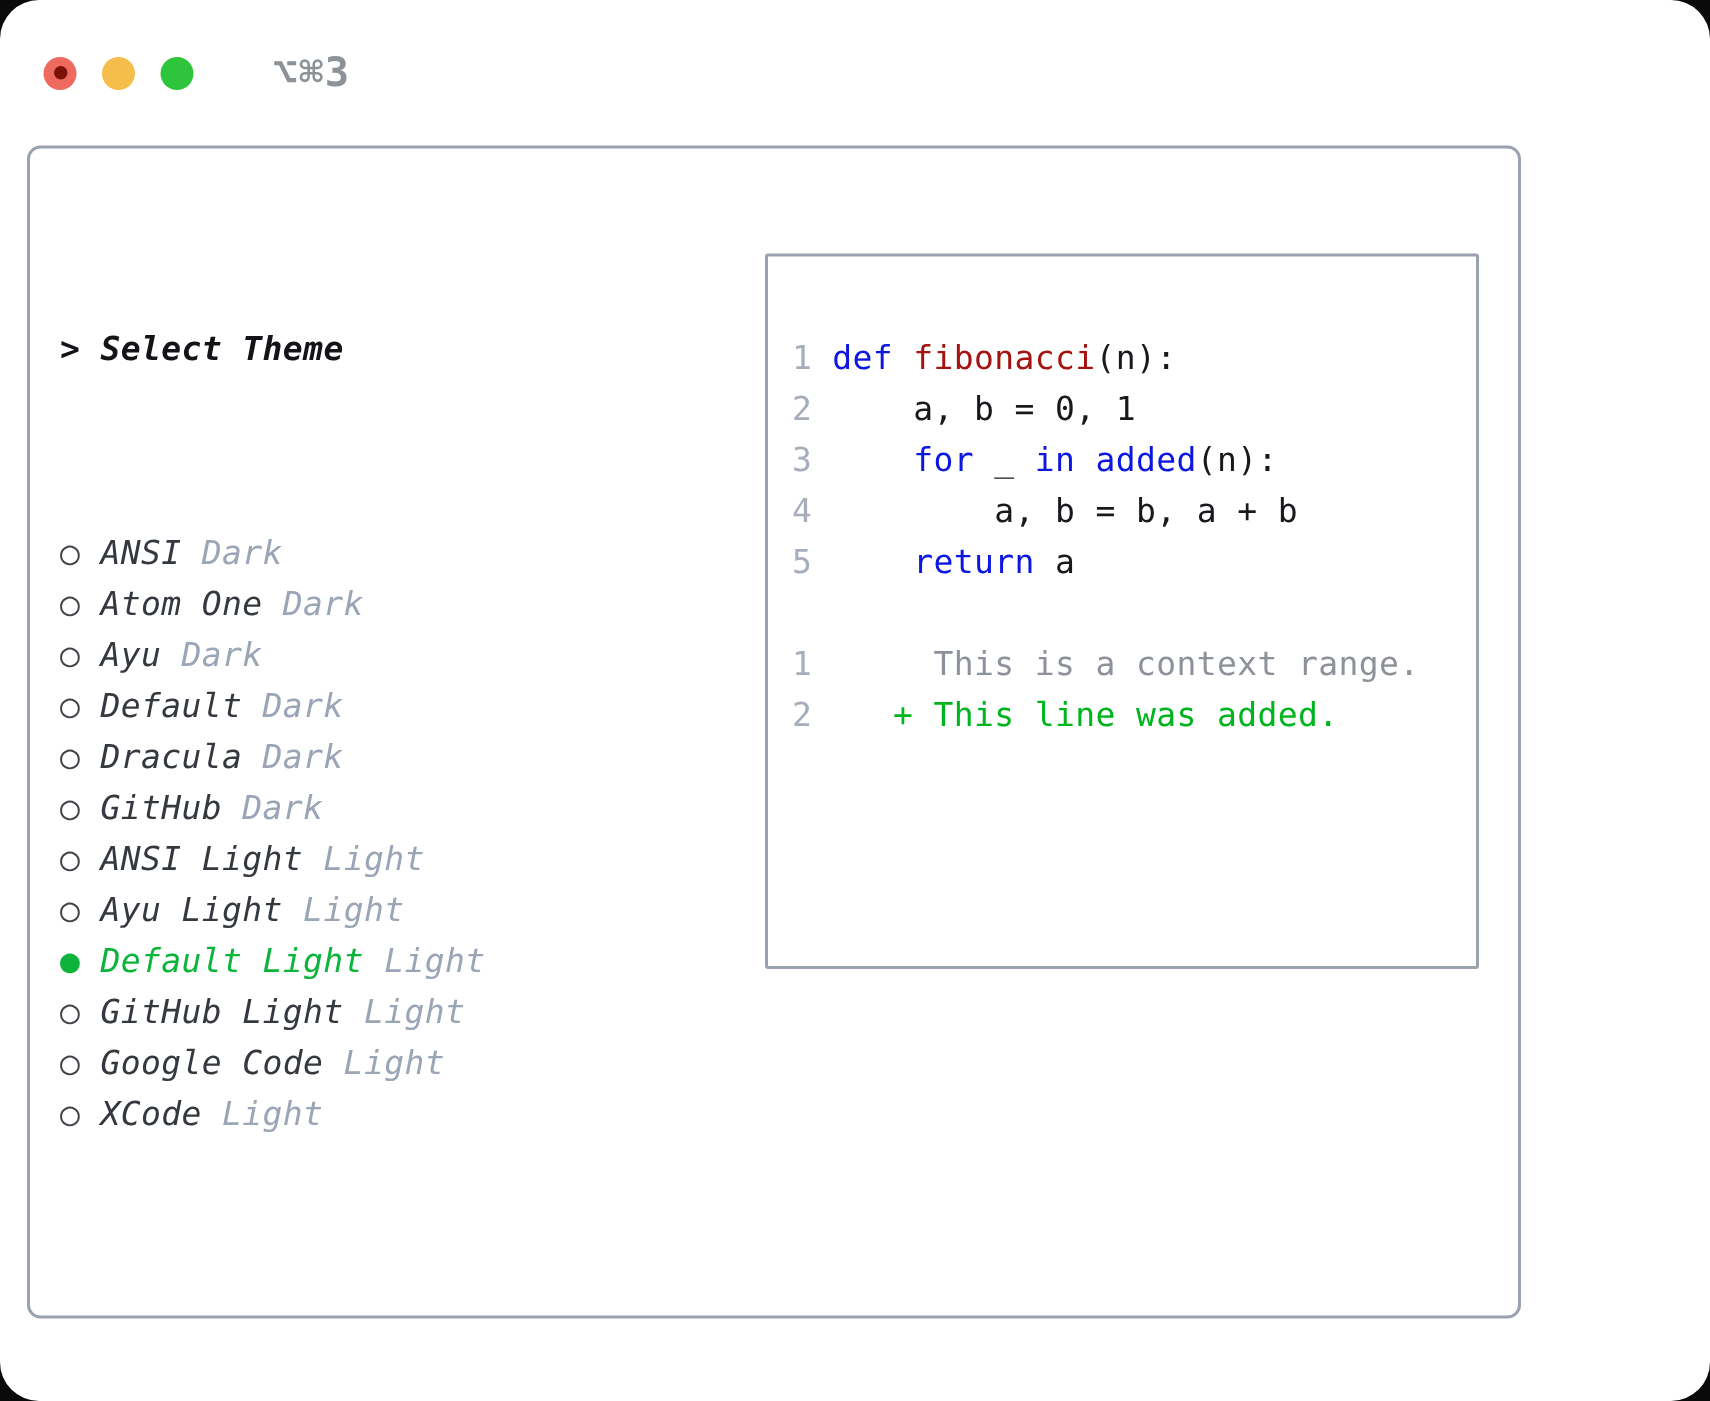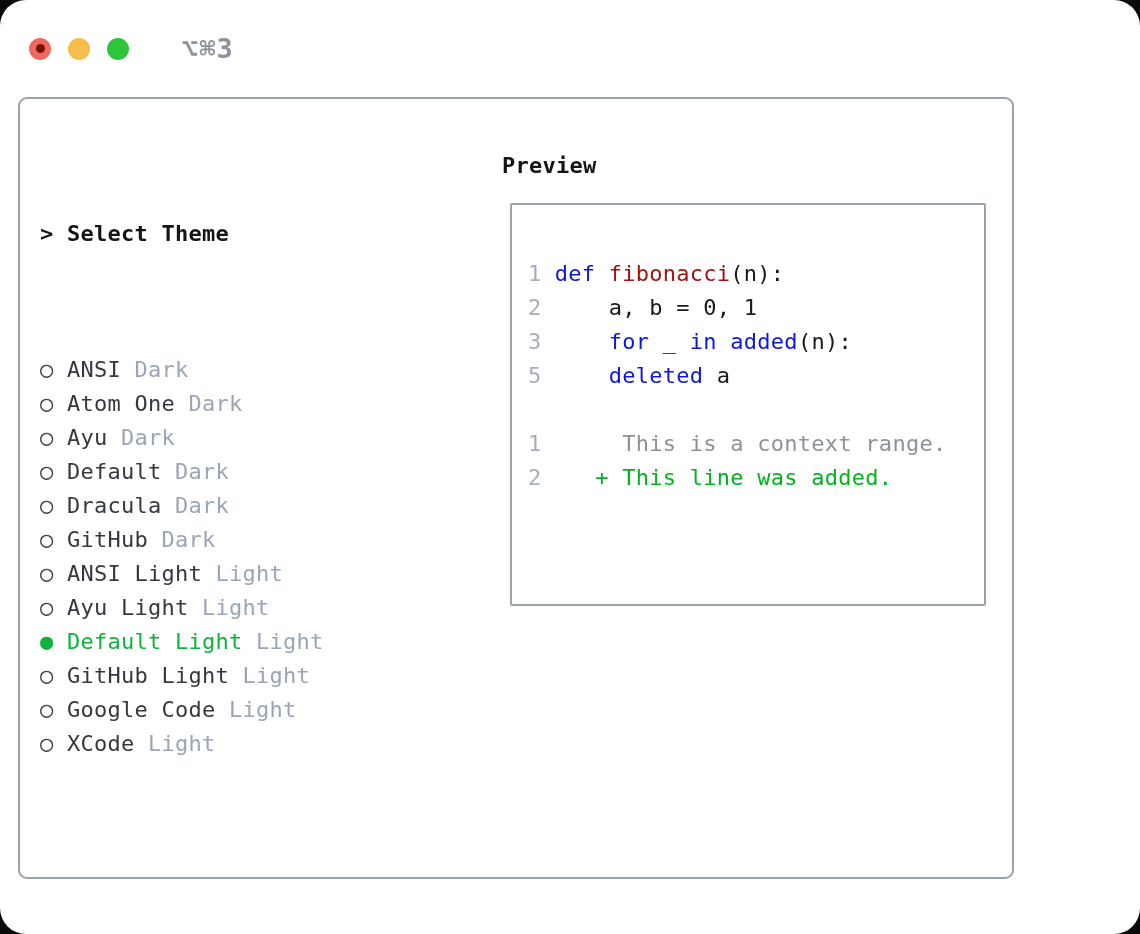--- a/index.html
+++ b/index.html
@@ -23,34 +23,34 @@
 
   
   .panel {
     position:absolute; left:18px; top:97px; width:996px; height:782px;
     border:2px solid var(--border); border-radius:9px; background:#fff;
   }
   .content { display:flex; padding:50px 0 0 20px; }
 
   
   .left-col { width:462px; font-size:22px; line-height:34px; letter-spacing:0.26px; white-space:pre; }
-  .row { white-space:pre; }
+  .row { white-space:pre;font-style:italic; }
   .heading { font-weight:bold; color:var(--heading); }
   .marker { color:var(--ring); }
   .marker.sel { color:var(--sel_green); }
   .item-name { color:var(--item);margin-top:48px; }
   .item-name.sel { color:var(--sel_green); }
   .item-tag { color:var(--tag); }
   .apply-block { margin-top:35px; }
 
   
   .right-col { flex:1; font-size:22px; line-height:34px; letter-spacing:0.26px; }
   .preview-heading { font-weight:bold; color:var(--heading); white-space:pre; }
   .preview-box {
-    margin-top:20px; margin-left:8px; width:476px; height:403px;
+    margin-top:20px; margin-left:8px; width:476px; height:477px;
     border:2px solid var(--border); border-radius:2px; background:#fff;
     padding:52px 0 0 16px; overflow:hidden;
   }
   .code-line { white-space:pre; height:34px; }
   .lnum { display:inline-block; width:1ch; text-align:right; color:var(--lnum); }
   .seg-kw { color:var(--kw); }
   .seg-fn { color:var(--fn); }
   .seg-plain { color:var(--plain); }
   .seg-ctx { color:var(--ctx); }
   .seg-del { color:var(--del); }
@@ -80,26 +80,26 @@
 
         <div class="apply-block">
           
           
         </div>
 
         
       </div>
 
       <div class="right-col">
-        <div class="preview-heading">Preview</div>
         <div class="preview-box" id="preview-box">
             <div class="code-line"><span class="lnum">1</span> <span class="seg-kw">def</span><span class="seg-plain"> </span><span class="seg-fn">fibonacci</span><span class="seg-plain">(n):</span></div>
             <div class="code-line"><span class="lnum">2</span> <span class="seg-plain">    a, b = 0, 1</span></div>
             <div class="code-line"><span class="lnum">3</span> <span class="seg-plain">    </span><span class="seg-kw">for</span><span class="seg-plain"> _ </span><span class="seg-kw">in</span><span class="seg-plain"> </span><span class="seg-kw">added</span><span class="seg-plain">(n):</span></div>
-            <div class="code-line"><span class="lnum">5</span> <span class="seg-plain">    </span><span class="seg-kw">deleted</span><span class="seg-plain"> a</span></div>
+            <div class="code-line"><span class="lnum">4</span> <span class="seg-plain">        a, b = b, a + b</span></div>
+            <div class="code-line"><span class="lnum">5</span> <span class="seg-plain">    </span><span class="seg-kw">return</span><span class="seg-plain"> a</span></div>
             <div class="code-line"><span class="lnum"></span> </div>
             <div class="code-line"><span class="lnum">1</span> <span class="seg-ctx">     This is a context range.</span></div>
             <div class="code-line"><span class="lnum">2</span> <span class="seg-add">   + This line was added.</span></div>
           </div>
       </div>
 
     </div>
   </div>
 
 </div>

